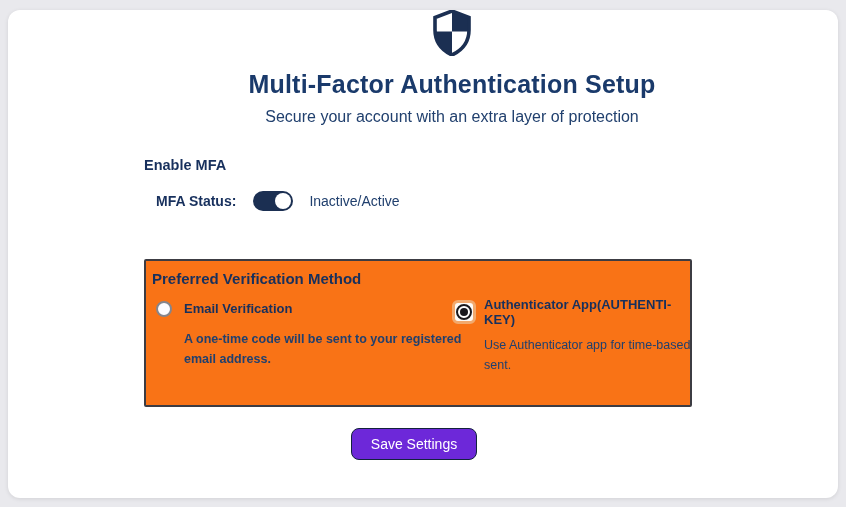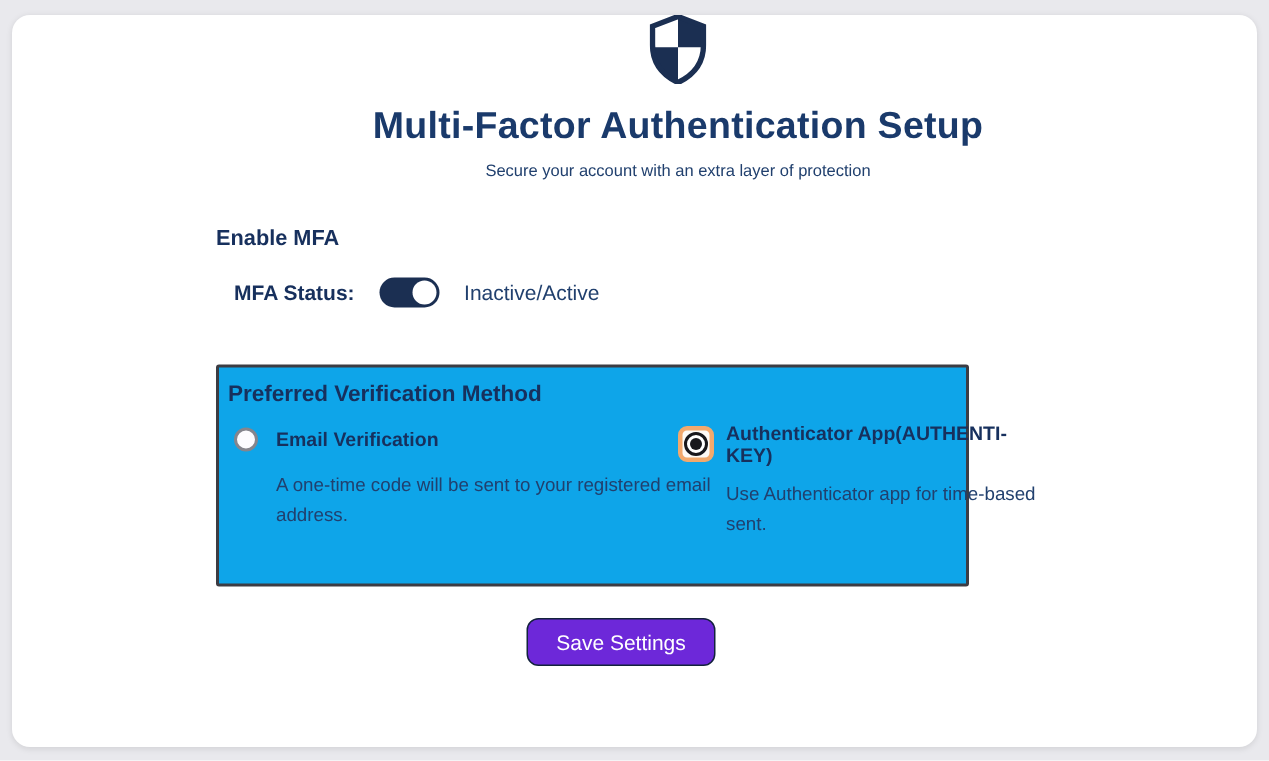--- a/index.html
+++ b/index.html
@@ -18,21 +18,21 @@
     border-radius:12px;
     box-shadow:0 1px 4px rgba(0,0,0,0.10);
   }
   
   .header { width:612px; margin-left:138px; text-align:center; }
   .shield { display:inline-block; height:46px; margin-bottom:14px; }
   .title {
     font-size:25px; font-weight:bold; color:#1a3a6b;
     letter-spacing:0.2px; line-height:1.15;
   }
-  .subtitle { font-size:11px; color:#21406e; margin-top:9px;text-align:center; }
+  .subtitle { font-size:16px; color:#21406e; margin-top:9px;text-align:center; }
 
   
   .content { width:540px; margin-left:136px; }
 
   .section-label { font-size:14.5px; font-weight:bold; color:#17305d; margin-top:31px; }
 
   .mfa-row { display:flex; align-items:center; margin:18px 0 0 12px; }
   .mfa-status-label { font-size:14px; font-weight:bold; color:#17305d; }
   .toggle {
     width:40px; height:20px; border-radius:10px;
@@ -42,25 +42,25 @@
   .toggle .knob {
     position:absolute; top:2px; right:2px;
     width:16px; height:16px; border-radius:50%;
     background:#ffffff;
   }
   .mfa-status-value { font-size:14px; color:#21406e; margin-left:16px; }
   .mfa-desc { font-size:13px; color:#21406e; margin:17px 0 0 12px; }
 
   
   .verify-box {
-    margin-top:38px;
-    width:502px;
+    margin-top:48px;
+    width:548px;
     border:2px solid #3c3c43;
     border-radius:2px;
-    background:#0ea5e9;
+    background:#f97316;
     padding:9px 8px 30px 6px;
   }
   .verify-heading { font-size:15px; font-weight:bold; color:#17305d; }
   .options { display:flex; margin-top:10px; }
   .option { }
   .option-0 { width:300px; flex:0 0 auto; }
   .option-1 { flex:1; }
   .option-head { display:flex; align-items:center; }
   .radio-wrap {
     width:24px; height:24px; flex:0 0 auto;
@@ -77,21 +77,21 @@
   .option.selected .radio { border-color:#17171c; background:#ffffff; }
   .option.selected .radio::after {
     content:""; width:8px; height:8px; border-radius:50%;
     background:#17171c;
   }
   .option-label { font-size:13px; font-weight:bold; color:#17305d; margin-left:8px; cursor:pointer; }
   .option-desc {
     font-size:12.5px; color:#21406e; line-height:1.6;
     margin:8px 0 0 32px;
   }
-  .option-0 .option-desc { width:300px; }
+  .option-0 .option-desc { width:300px;font-weight:bold; }
   .option-1 .option-desc { width:215px; }
 
   
   .actions { width:540px; margin-left:136px; text-align:center; margin-top:21px; }
   .save-btn {
     display:inline-block;
     background:#6d28d9; color:#ffffff;
     font-family:"Liberation Sans", sans-serif;
     font-size:14px;
     border:1px solid #13223d; border-radius:8px;

